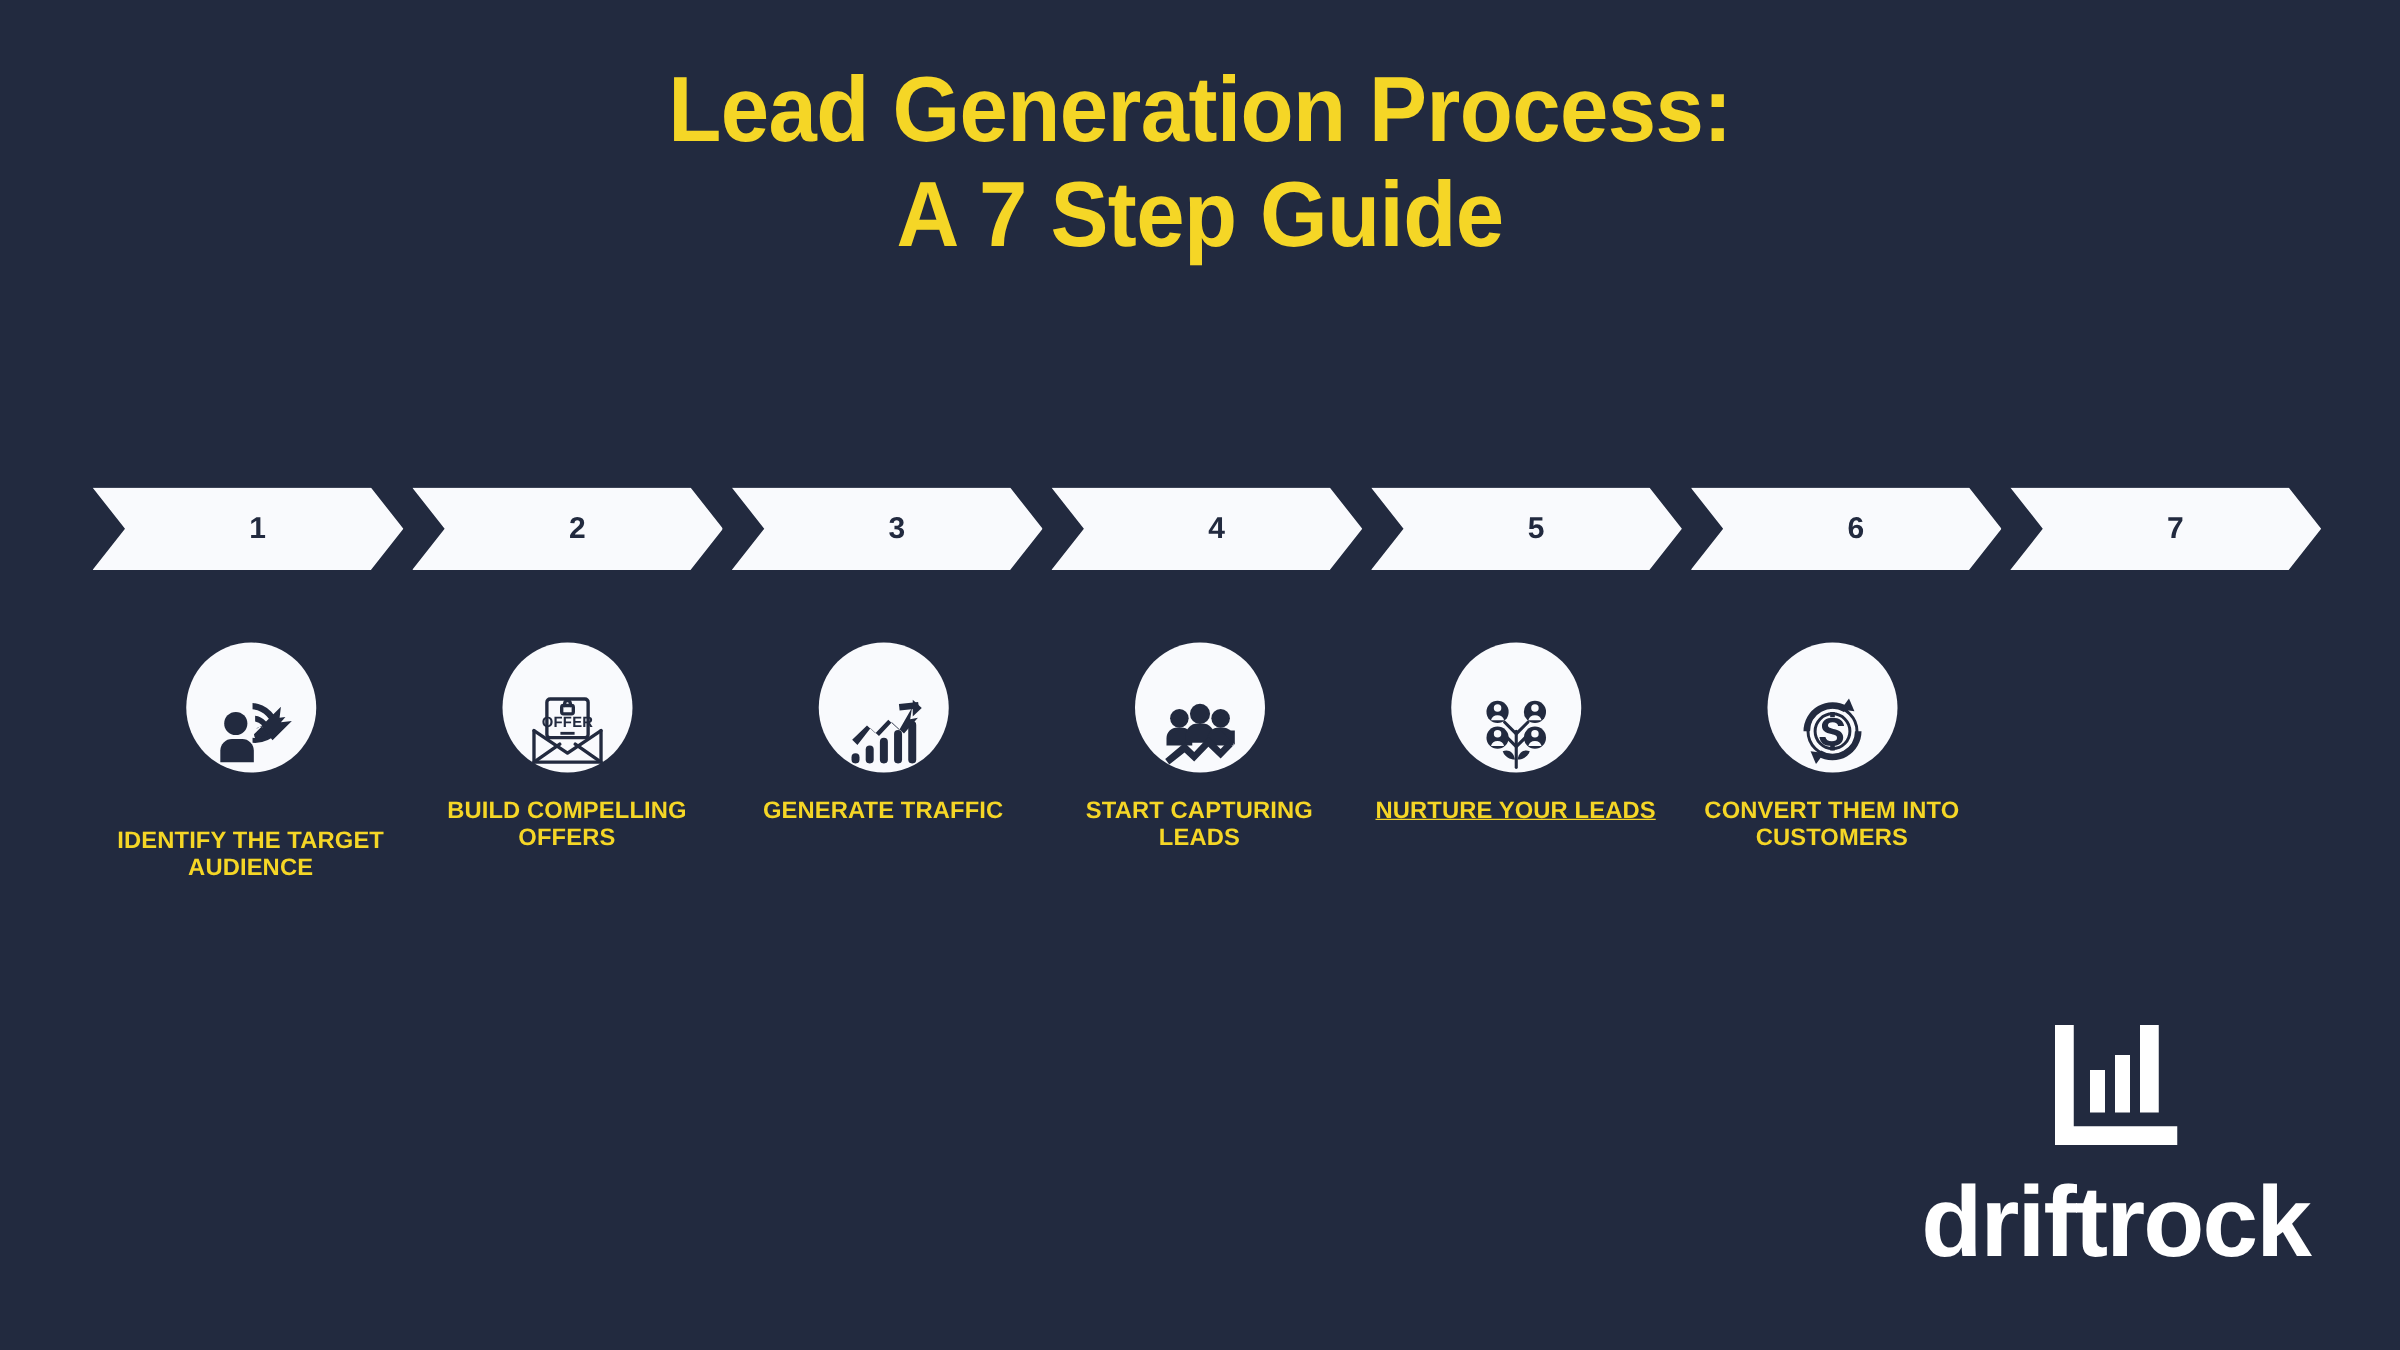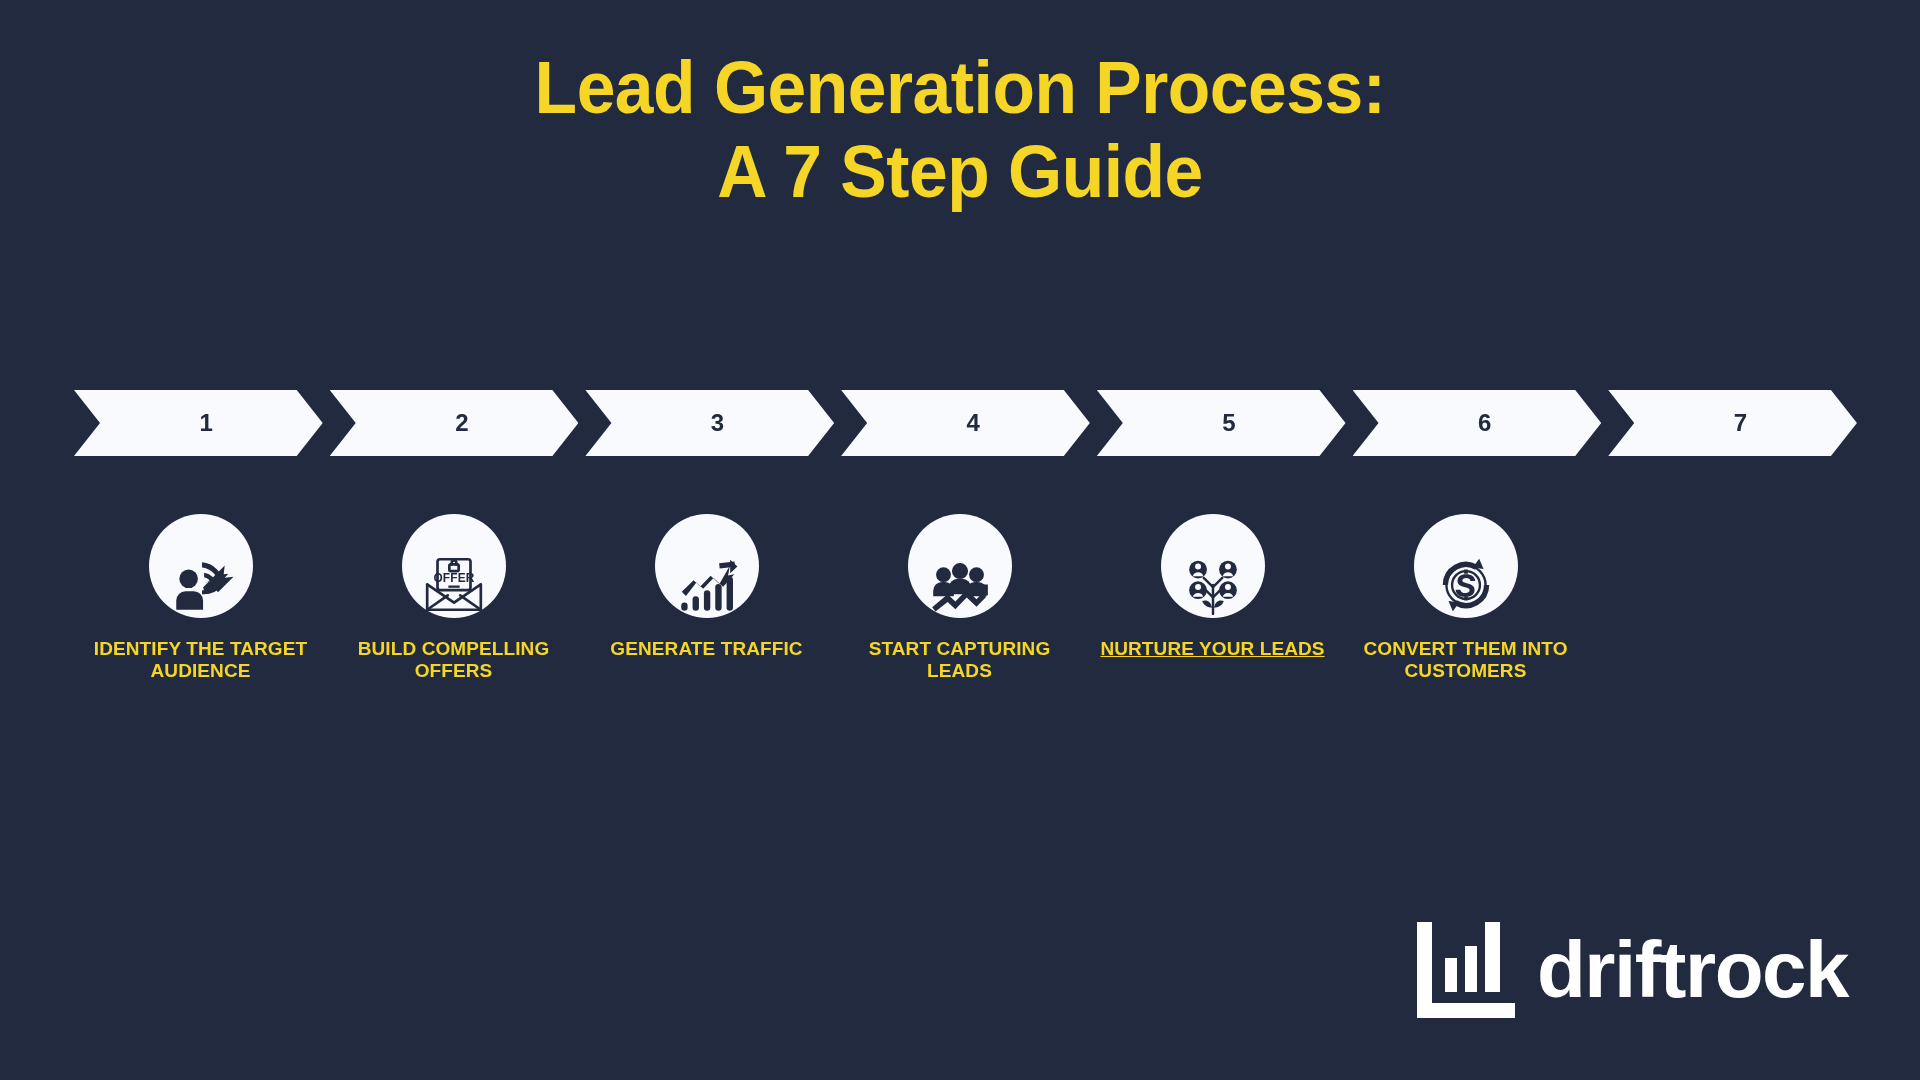--- a/index.html
+++ b/index.html
@@ -110,20 +110,21 @@
   }
 
   
   .logo {
     position: absolute;
     right: 72px;
     bottom: 62px;
     display: flex;
     align-items: center;
     gap: 22px;
+    flex-direction: column;
   }
   .logo-mark { display: block; }
   .logo-word {
     color: #ffffff;
     font-size: 80px;
     font-weight: 700;
     letter-spacing: -1.5px;
     line-height: 1;
   }
 </style>
@@ -154,21 +155,21 @@
   <div class="chevron" style="background: rgb(249, 250, 253); width: 248.714px;">
     <span class="chevron-number">6</span>
   </div>
   <div class="chevron" style="background: rgb(249, 250, 253); width: 248.714px;">
     <span class="chevron-number">7</span>
   </div>
 </div>
 
 <div class="steps-row">
 
-  <div class="step" style="width:253px;">
+  <div class="step" style="width:253px;gap:24px;">
     <div class="icon-circle" style="background: rgb(249, 250, 253);">
       <svg viewBox="0 0 64 64">
         <g fill="#222a3f">
           <circle cx="20" cy="26" r="9"></circle>
           <path d="M8 56v-9a9 9 0 0 1 9-9h8a9 9 0 0 1 9 9v9z"></path>
           <path d="M33 10a23 23 0 0 1 21 21h-5a18 18 0 0 0-16-16z"></path>
           <path d="M35 20a14 14 0 0 1 12 12h-4.6A9.6 9.6 0 0 0 35 24.4z"></path>
           <path d="M35.5 30.5a5.6 5.6 0 1 1-1.4 3.8l7.6-7.6z"></path>
           <path d="M40 28l15-15-1 8.5 4.5-.5-3.5 4 8.5-1-15 15z"></path>
           <path d="M33 41a23 23 0 0 0 21-10h-5a18 18 0 0 1-16 6z"></path>

